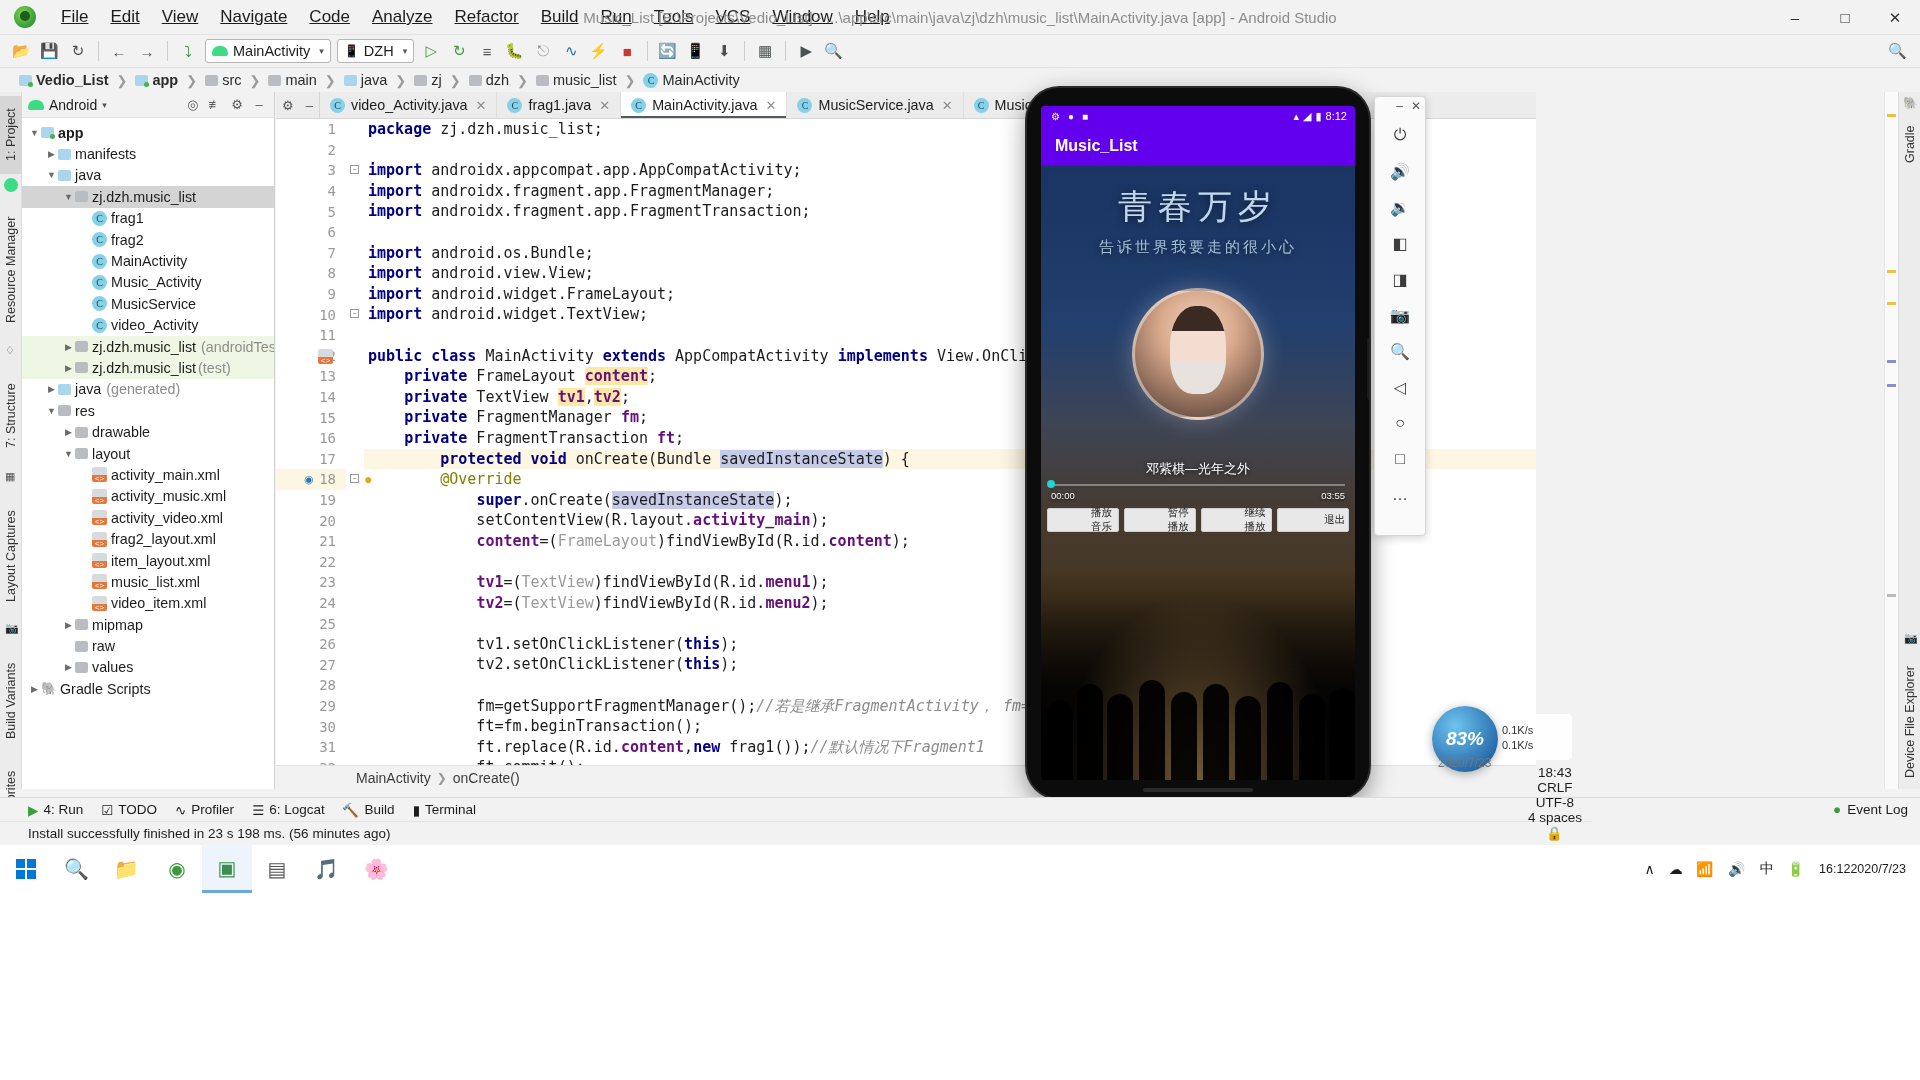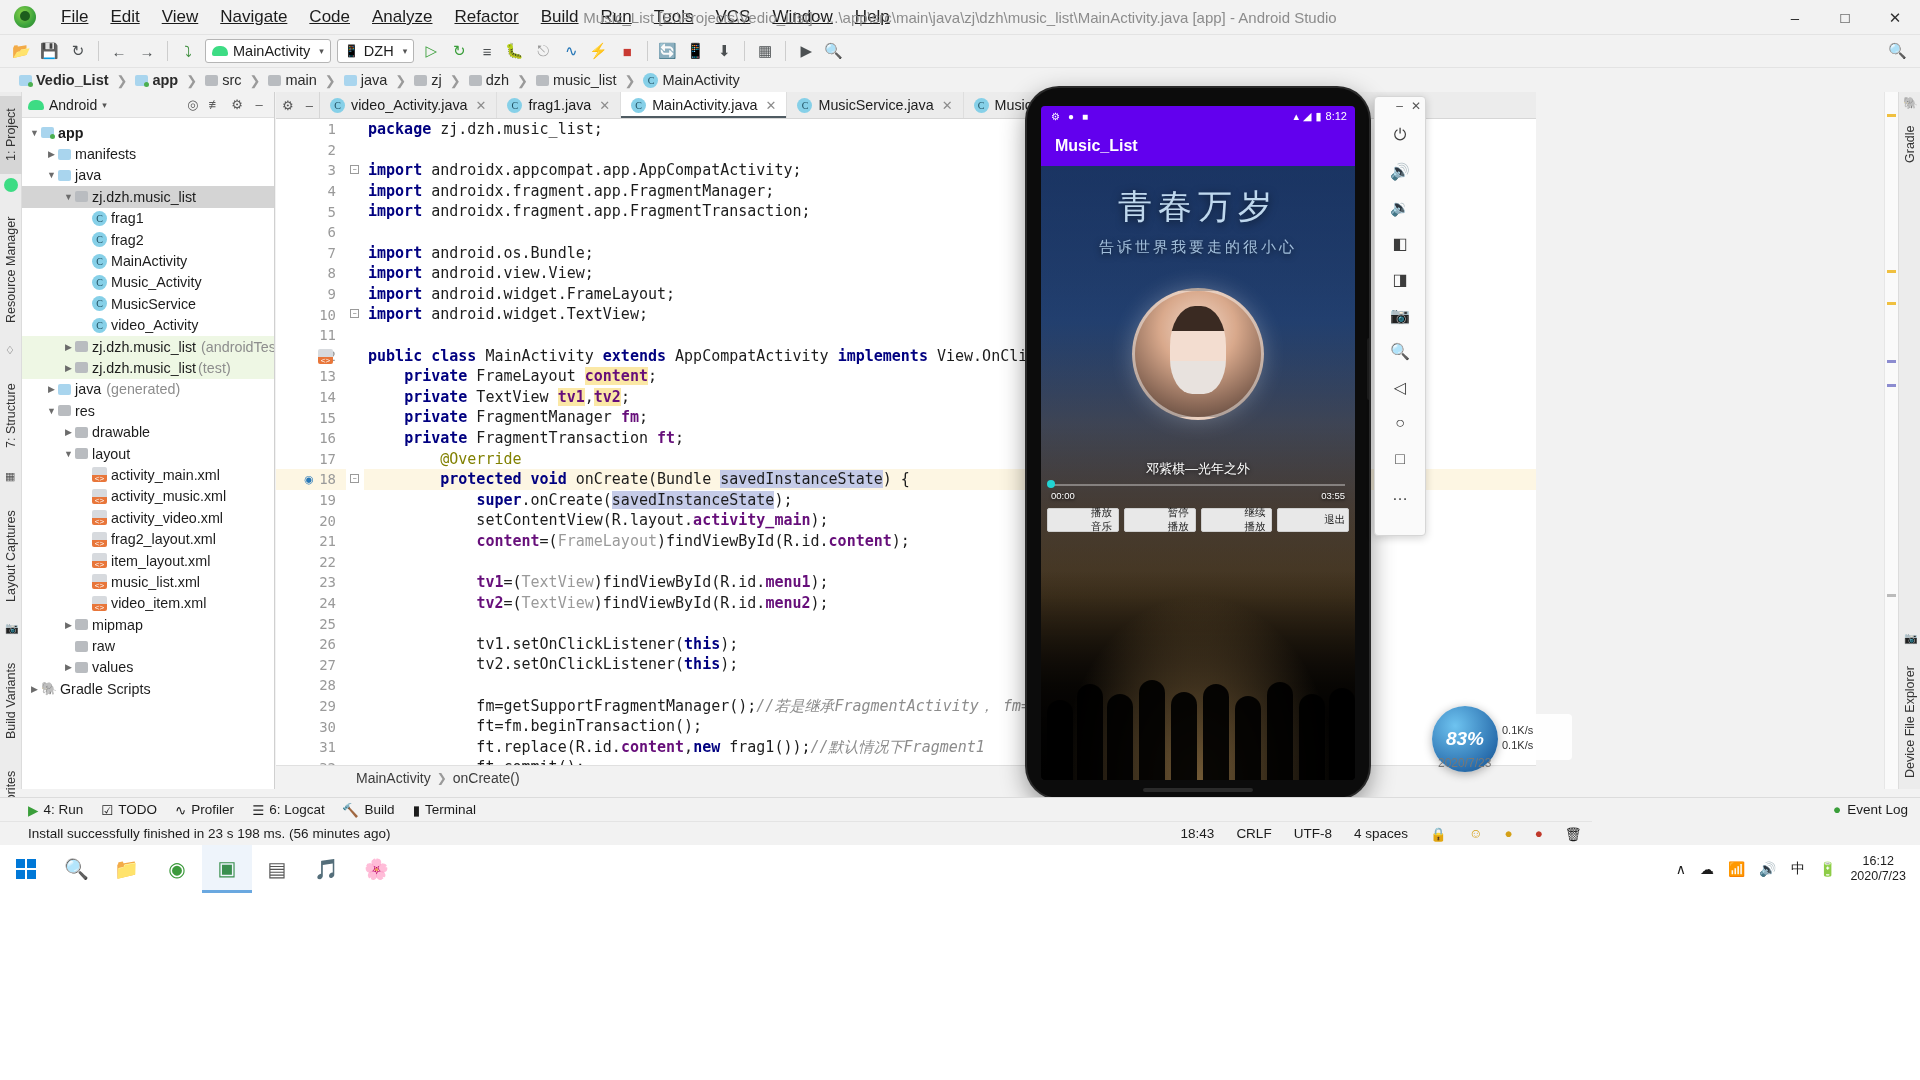--- a/index.html
+++ b/index.html
@@ -324,21 +324,21 @@
   }
   .bb-item { display: flex; align-items: center; gap: 5px; }
   .bb-right { position: absolute; right: 12px; display: flex; align-items: center; gap: 6px; }
 
   
   .statusbar {
     position: absolute; left: 0; top: 821px; width: 1592px; height: 24px;
     background: #f2f2f2; display: flex; align-items: center; padding-left: 28px;
     font-size: 13.5px; color: #1c1c1c; border-top: 1px solid #e4e4e4;
   }
-  .sb-right { position: absolute; right: 10px; display: flex; align-items: center; gap: 22px; }
+  .sb-right { position: absolute; right: 10px; display: flex; align-items: center; gap: 0; flex-direction: column; }
 
   
   .taskbar {
     position: absolute; left: 0; top: 845px; width: 1920px; height: 235px;
     background: #ffffff;
   }
   .tb-inner {
     position: absolute; left: 0; top: 0; width: 1920px; height: 48px; background: #fff;
     display: flex; align-items: center;
   }
@@ -352,21 +352,21 @@
   .win-logo div { background: #0078d7; }
   .tb-app {
     width: 50px; height: 48px; display: flex; align-items: center; justify-content: center;
     font-size: 20px;
   }
   .tb-app.active { border-bottom: 3px solid #6aa8e0; background: #eef4fb; }
   .tray {
     position: absolute; right: 0; top: 0; height: 48px; display: flex; align-items: center; gap: 14px;
     padding-right: 14px; font-size: 14px; color: #1c1c1c;
   }
-  .clock { display: flex; flex-direction: column; align-items: center; font-size: 12.5px; line-height: 15px; }
+  .clock { display: flex; align-items: flex-end; font-size: 12.5px; line-height: 15px; }
 
   
   .float-badge {
     position: absolute; left: 1432px; top: 706px; width: 66px; height: 66px; border-radius: 50%;
     background: radial-gradient(circle at 35% 30%, #6ec3f0, #2a6fae 70%, #1b4d7d);
     box-shadow: 0 2px 10px rgba(0,0,0,.3);
     display: flex; align-items: center; justify-content: center;
     color: #fff; font-size: 19px; font-weight: bold; font-style: italic;
   }
   .float-rates {
@@ -792,22 +792,22 @@
           <div class="cline"><span class="kw">import</span> android.os.Bundle;</div>
           <div class="cline"><span class="kw">import</span> android.view.View;</div>
           <div class="cline"><span class="kw">import</span> android.widget.FrameLayout;</div>
           <div class="cline"><span class="kw">import</span> android.widget.TextView;</div>
           <div class="cline">&nbsp;</div>
           <div class="cline"><span class="kw">public class</span> MainActivity <span class="kw">extends</span> AppCompatActivity <span class="kw">implements</span> View.OnClickListener {</div>
           <div class="cline">    <span class="kw">private</span> FrameLayout <span class="fld hlid">content</span>;</div>
           <div class="cline">    <span class="kw">private</span> TextView <span class="fld hlid">tv1</span>,<span class="fld hlid">tv2</span>;</div>
           <div class="cline">    <span class="kw">private</span> FragmentManager <span class="fld">fm</span>;</div>
           <div class="cline">    <span class="kw">private</span> FragmentTransaction <span class="fld">ft</span>;</div>
+          <div class="cline hl">        <span class="kw">protected void</span> onCreate(Bundle <span class="hlsel">savedInstanceState</span>) {</div>
           <div class="cline">        <span class="anno">@Override</span></div>
-          <div class="cline hl">        <span class="kw">protected void</span> onCreate(Bundle <span class="hlsel">savedInstanceState</span>) {</div>
           <div class="cline">            <span class="kw">super</span>.onCreate(<span class="hlsel">savedInstanceState</span>);</div>
           <div class="cline">            setContentView(R.layout.<span class="sfld">activity_main</span>);</div>
           <div class="cline">            <span class="fld">content</span>=(<span class="gry">FrameLayout</span>)findViewById(R.id.<span class="sfld">content</span>);</div>
           <div class="cline">&nbsp;</div>
           <div class="cline">            <span class="fld">tv1</span>=(<span class="gry">TextView</span>)findViewById(R.id.<span class="sfld">menu1</span>);</div>
           <div class="cline">            <span class="fld">tv2</span>=(<span class="gry">TextView</span>)findViewById(R.id.<span class="sfld">menu2</span>);</div>
           <div class="cline">&nbsp;</div>
           <div class="cline">            tv1.setOnClickListener(<span class="kw">this</span>);</div>
           <div class="cline">            tv2.setOnClickListener(<span class="kw">this</span>);</div>
           <div class="cline">&nbsp;</div>

